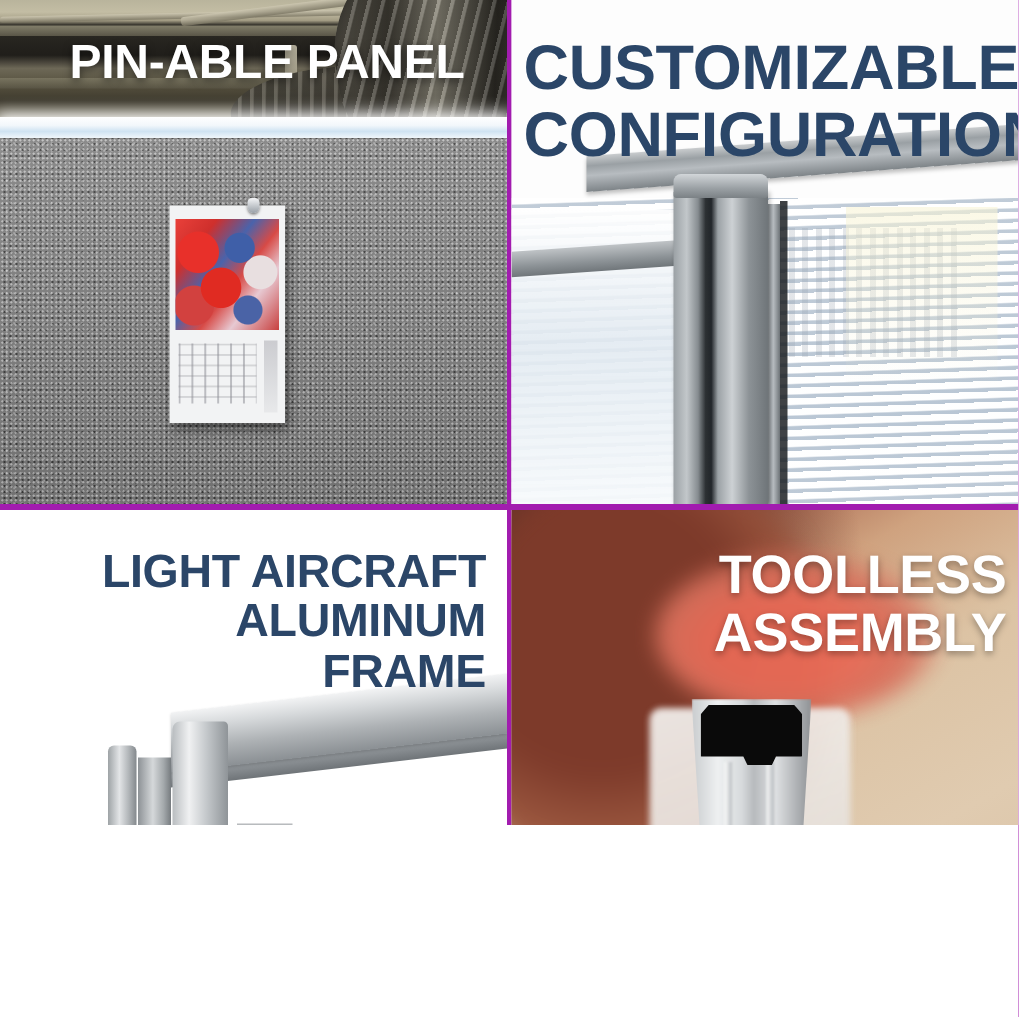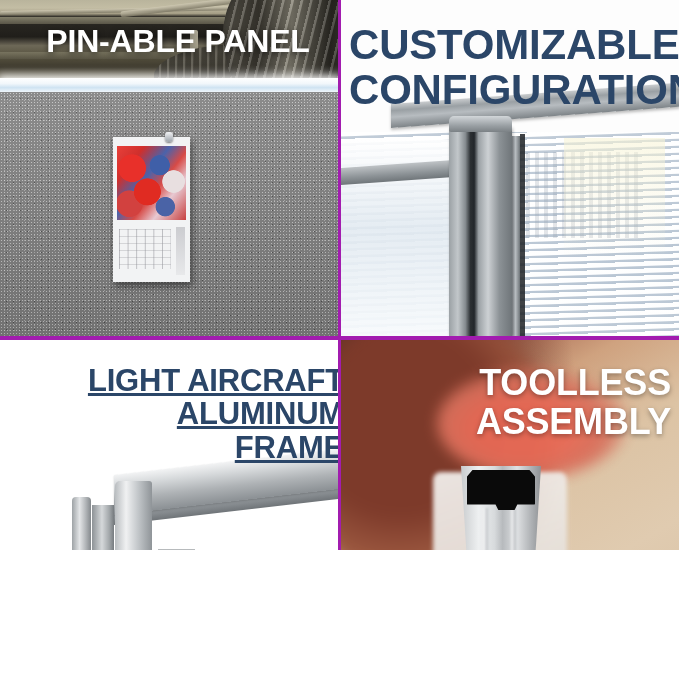--- a/index.html
+++ b/index.html
@@ -257,24 +257,23 @@
       radial-gradient(rgba(255,255,255,.35) .5px, transparent .6px);
     background-size:3px 3px, 4.5px 4.5px, 6px 6px;
     background-position:0 0, 2px 1px, 1px 3px;
     transform:skewY(-6.6deg);
   }
   .bl-fab-mask{
     position:absolute;left:80px;top:60px;width:190px;height:30px;
     background:#fff;transform:skewY(-6.6deg);transform-origin:left top;
   }
   .cap-bl{
-    left:28px;top:24px;width:316px;
+    left:8px;top:24px;width:316px;
     font-size:31px;color:#2b4668;
     text-align:right;
-    text-decoration:underline;
   }
 
   
   .br-bg{
     position:absolute;inset:0;
     background:
       radial-gradient(circle at 12% 12%, #6a3428 0 20%, rgba(106,52,40,0) 46%),
       radial-gradient(circle at 30% 30%, #c98f72 0 14%, rgba(201,143,114,0) 40%),
       linear-gradient(150deg,#8b4a33 0%, #a4604a 14%, #cfa27f 30%, #dcc3a4 48%, #e0cbb0 70%, #d6bfa2 100%);
     filter:blur(0.2px);

